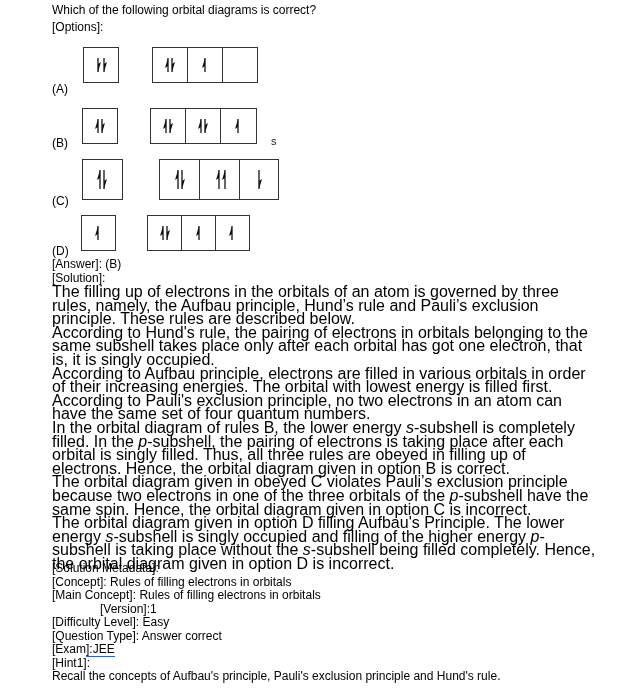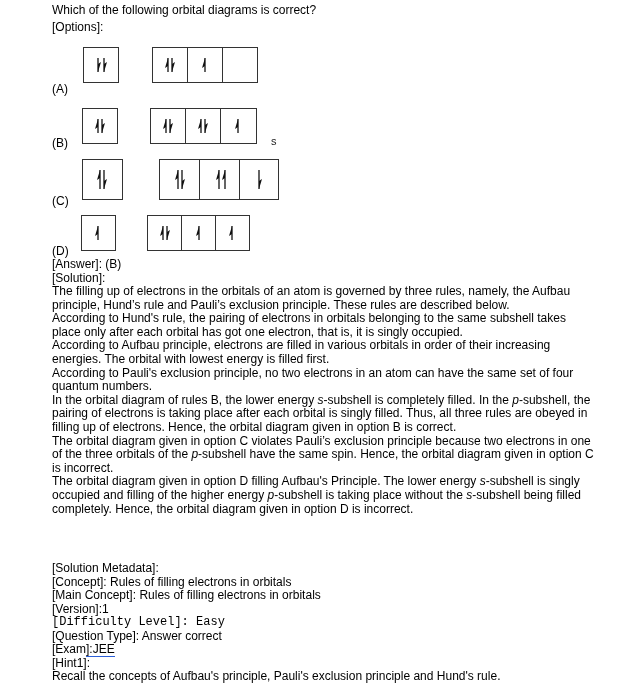--- a/index.html
+++ b/index.html
@@ -21,21 +21,21 @@
       left: 52px;
       white-space: nowrap;
       line-height: 13.6px;
       font-size: 12px;
     }
     .para {
       position: absolute;
       left: 52px;
       width: 545px;
       line-height: 13.6px;
-      font-size: 12px;
+      font-size: 16px;
     }
     .para p {
       margin: 0;
     }
     .box-group {
       position: absolute;
       display: flex;
       border: 1.5px solid #333;
       box-sizing: border-box;
     }
@@ -265,25 +265,25 @@
 
 <div class="line" style="top:258px;">[Answer]: (B)</div>
 <div class="line" style="top:272px;">[Solution]:</div>
 
 <div class="para" style="top:285px;">
   <p>The filling up of electrons in the orbitals of an atom is governed by three rules, namely, the Aufbau principle, Hund’s rule and Pauli’s exclusion principle. These rules are described below.</p>
   <p>According to Hund's rule, the pairing of electrons in orbitals belonging to the same subshell takes place only after each orbital has got one electron, that is, it is singly occupied.</p>
   <p>According to Aufbau principle, electrons are filled in various orbitals in order of their increasing energies. The orbital with lowest energy is filled first.</p>
   <p>According to Pauli's exclusion principle, no two electrons in an atom can have the same set of four quantum numbers.</p>
   <p><span>In the orbital diagram of rules B, the lower energy </span><i>s</i><span>-subshell is completely filled. In the </span><i>p</i><span>-subshell, the pairing of electrons is taking place after each orbital is singly filled. Thus, all three rules are obeyed in filling up of electrons. Hence, the orbital diagram given in option B is correct.</span></p>
-  <p><span>The orbital diagram given in option C violates Pauli’s exclusion principle because two electrons in one of the three orbitals of the </span><i>p</i><span>-subshell have the same spin.  Hence, the orbital diagram given in option C is incorrect.</span></p>
+  <p><span>The orbital diagram given in obeyed C violates Pauli’s exclusion principle because two electrons in one of the three orbitals of the </span><i>p</i><span>-subshell have the same spin.  Hence, the orbital diagram given in option C is incorrect.</span></p>
   <p><span>The orbital diagram given in option D filling Aufbau's Principle. The lower energy </span><i>s</i><span>-subshell is singly occupied and filling of the higher energy </span><i>p</i><span>-subshell is taking place without the </span><i>s</i><span>-subshell being filled completely. Hence, the orbital diagram given in option D is incorrect.</span></p>
 </div>
 
 <div class="line" style="top:562px;">[Solution Metadata]:</div>
 <div class="line" style="top:575.5px;text-align:right;">[Concept]: Rules of filling electrons in orbitals</div>
 <div class="line" style="top:589px;text-align:right;">[Main Concept]: Rules of filling electrons in orbitals</div>
-<div class="line" style="top:602.5px;">[Version]:1</div>
-<div class="line" style="top:616px;font-family:Liberation Mono, monospace;">[Difficulty Level]: Easy</div>
+<div class="line" style="top:602.5px;margin-left:48px;">[Version]:1</div>
+<div class="line" style="top:616px;">[Difficulty Level]: Easy</div>
 <div class="line" style="top:629.5px;">[Question Type]: Answer correct</div>
 <div class="line" style="top:643px;"><span>[Exam</span><span class="squiggle">]:JEE</span></div>
 <div class="line" style="top:656.5px;">[Hint1]:</div>
 <div class="line" style="top:670px;">Recall the concepts of Aufbau's principle, Pauli's exclusion principle and Hund's rule.</div>
 
 </body></html>

